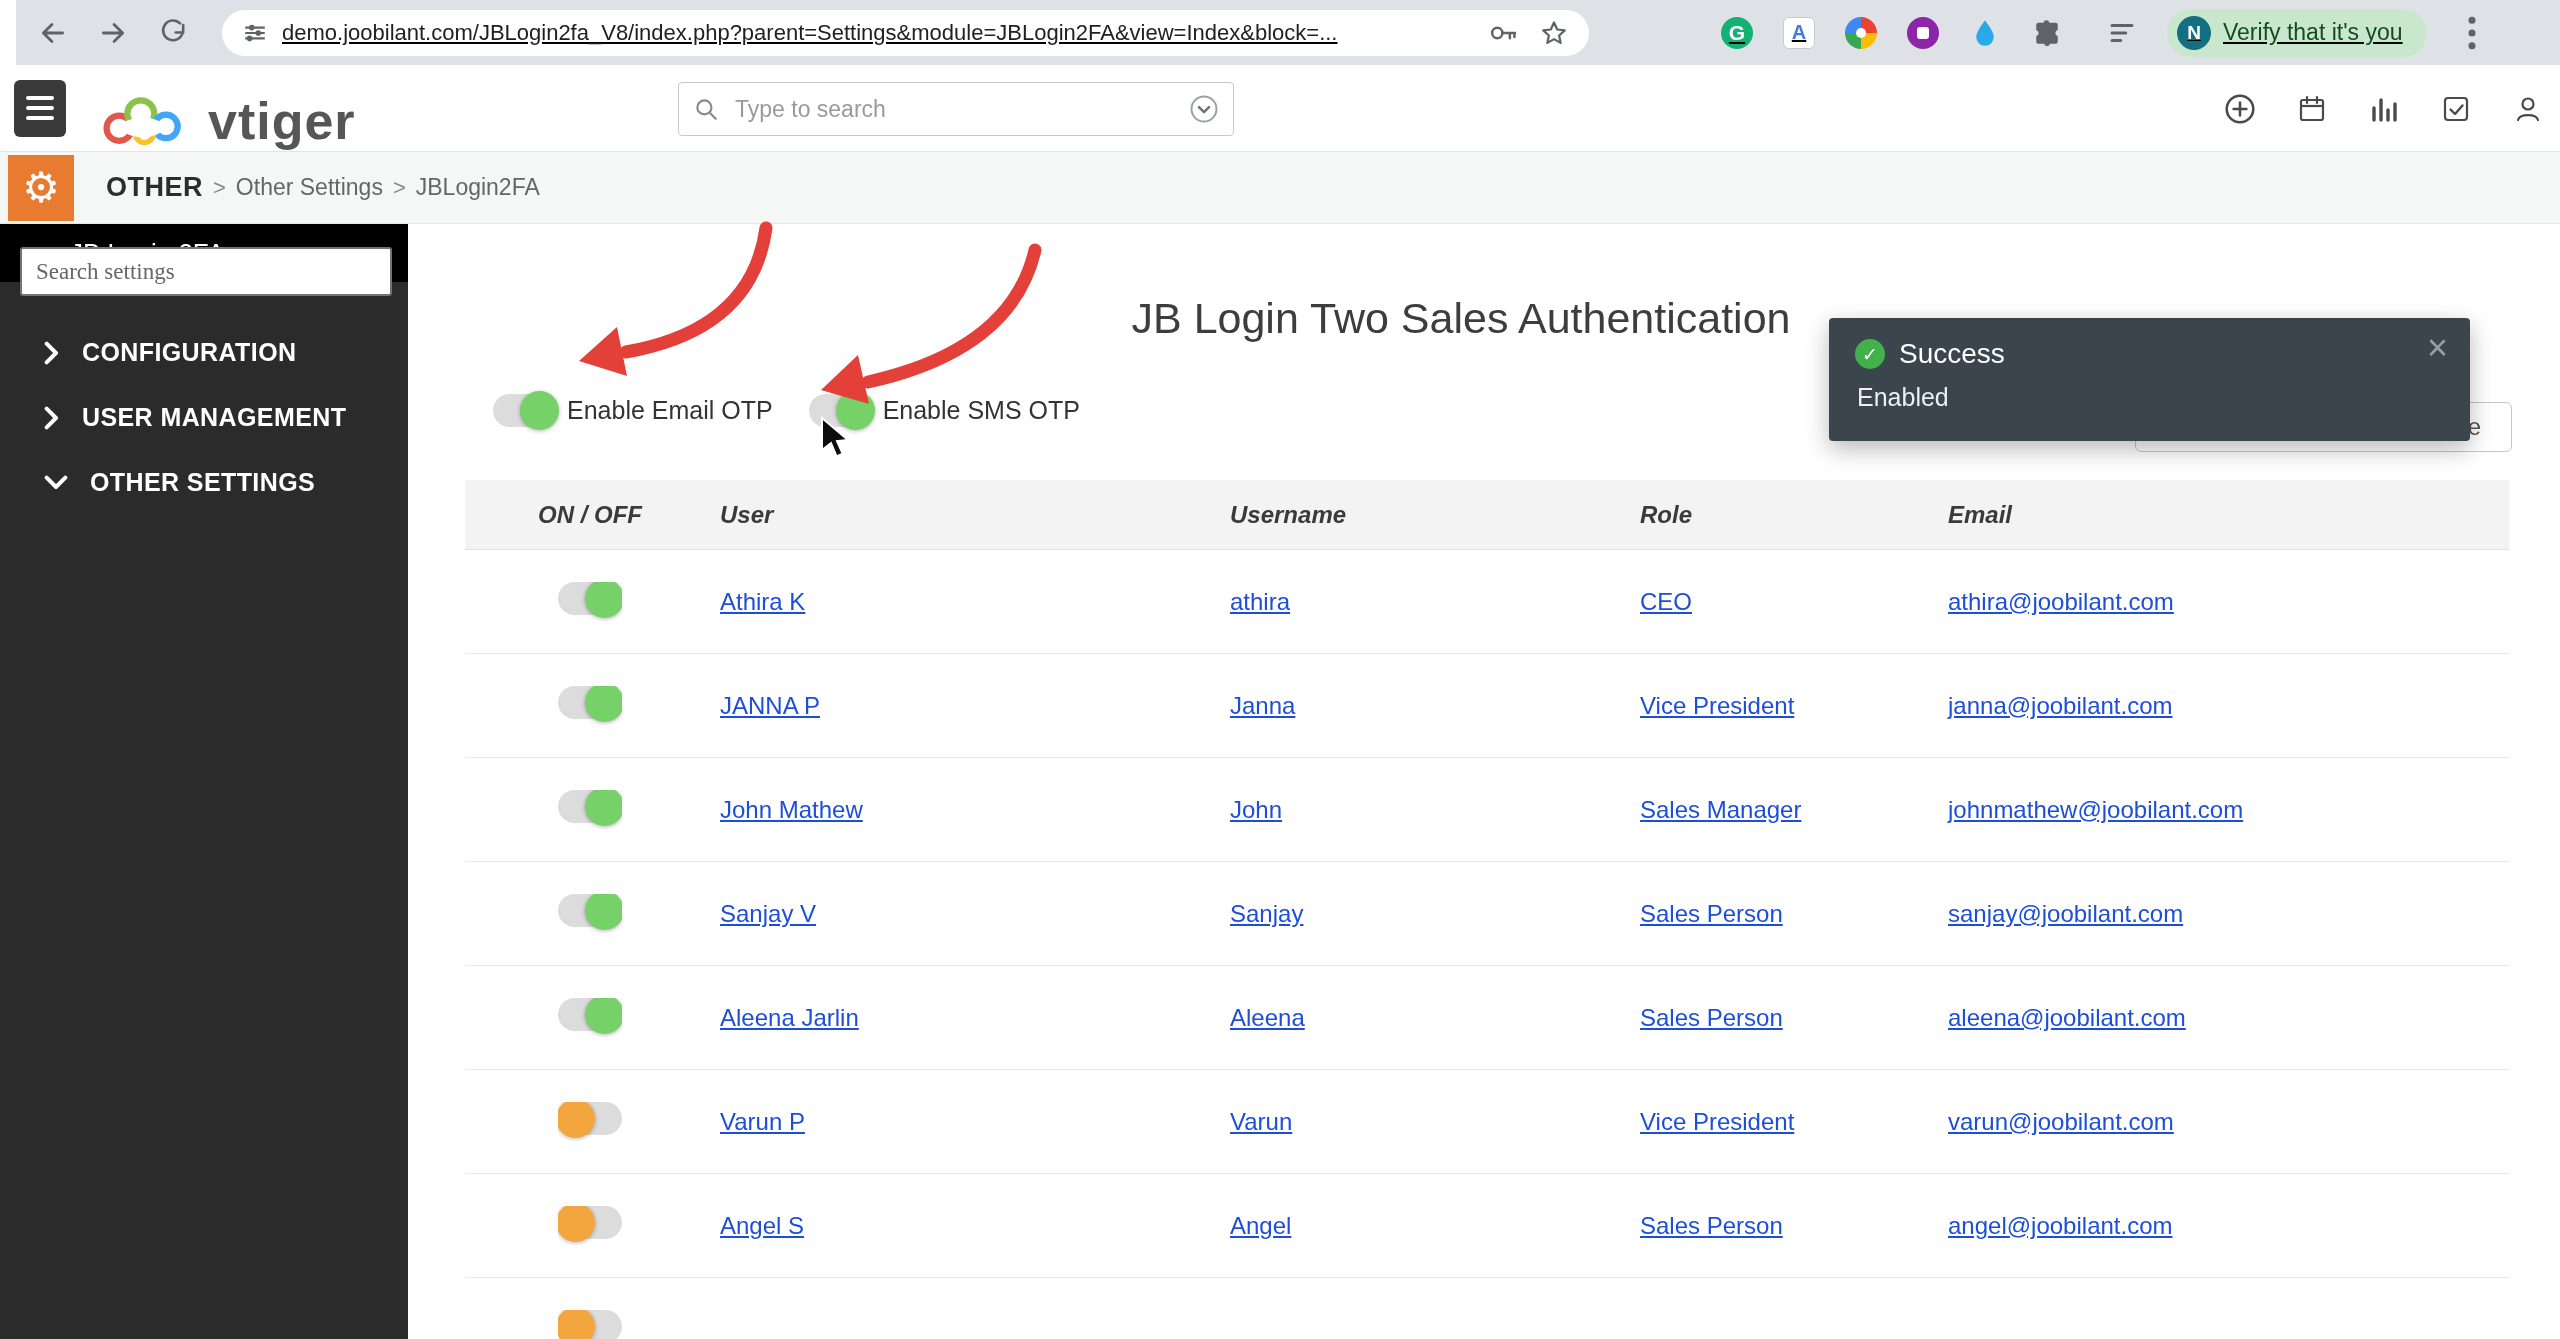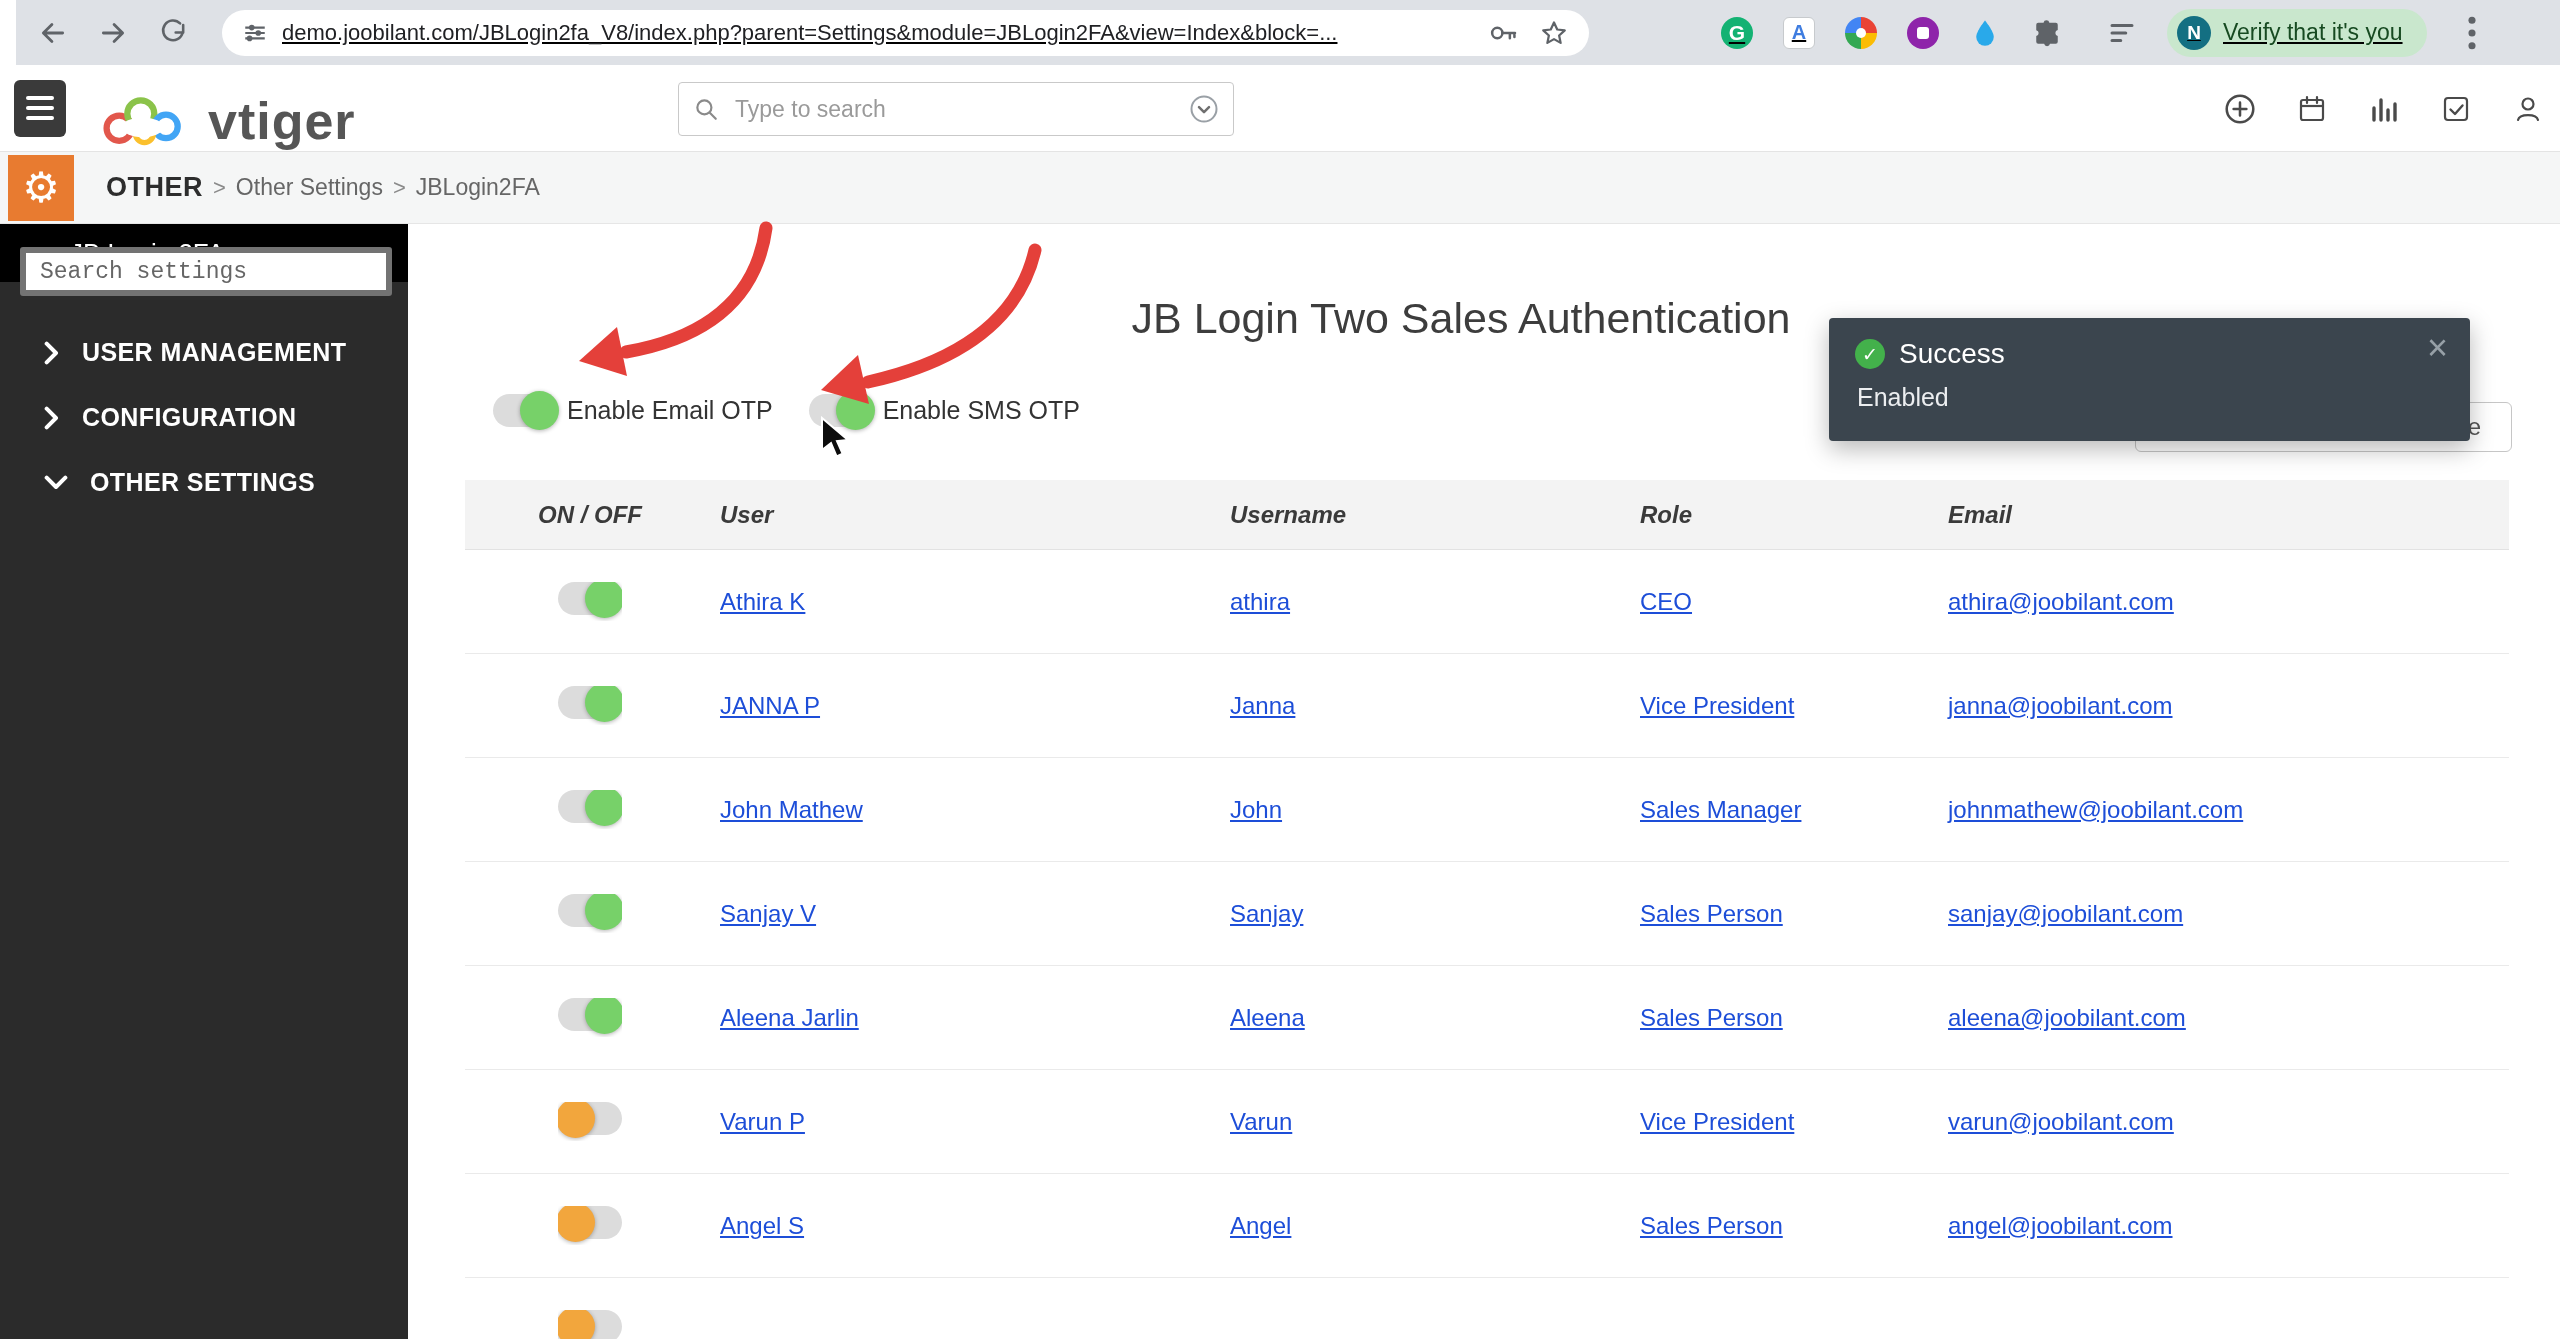--- a/index.html
+++ b/index.html
@@ -74,22 +74,22 @@
   .gear-glyph { color:#fff; font-size:42px; line-height:1; }
   .crumb-home { margin-left:106px; font-size:27px; font-weight:bold; color:#2d2d2d;
         letter-spacing:.5px; cursor:pointer; }
   .crumb-sep { margin:0 10px; font-size:22px; color:#8a8a8a; }
   .crumb-item { font-size:23px; color:#666; cursor:pointer; }
 
   
   .sidebar { position:absolute; top:224px; left:0; width:408px; height:1115px;
         background:#2b2b2b; z-index:10; }
   .settings-search { position:absolute; left:20px; top:23px; width:372px; height:49px;
-        background:#fff; border:6px solid #737373; border-radius:3px; font-size:23px;
-        color:#c2410c; padding:0 14px; outline:none; font-family:Liberation Mono, monospace; }
+        background:#fff; border:2px solid #737373; border-radius:3px; font-size:23px;
+        color:#c2410c; padding:0 14px; outline:none; font-family:Liberation Serif, serif; }
   .settings-search::placeholder { color:#666; }
   .side-nav { position:absolute; top:96px; left:0; width:408px; }
   .nav-item { height:65px; display:flex; align-items:center; padding-left:44px;
         gap:22px; color:#fff; font-size:25px; font-weight:bold; letter-spacing:.4px;
         cursor:pointer; }
   .nav-item .chev { flex:0 0 auto; }
   .active-item { height:58px; background:#000; color:#fff; font-size:26px;
         display:flex; align-items:center; padding-left:70px; cursor:pointer; }
 
   
@@ -304,28 +304,28 @@
 </div>
 
 <div class="sidebar">
   <input class="settings-search" type="text" placeholder="Search settings" style="">
   <div class="side-nav">
       <div class="nav-item collapsed">
     <svg class="chev chev-right" width="16" height="24" viewBox="0 0 12 18">
           <polyline points="2,2 9,9 2,16" fill="none" stroke="#fff" stroke-width="3" stroke-linecap="round" stroke-linejoin="round"></polyline>
         </svg>
 
-    <span class="nav-label">USER MANAGEMENT</span>
+    <span class="nav-label">CONFIGURATION</span>
   </div>
       <div class="nav-item collapsed">
     <svg class="chev chev-right" width="16" height="24" viewBox="0 0 12 18">
           <polyline points="2,2 9,9 2,16" fill="none" stroke="#fff" stroke-width="3" stroke-linecap="round" stroke-linejoin="round"></polyline>
         </svg>
 
-    <span class="nav-label">CONFIGURATION</span>
+    <span class="nav-label">USER MANAGEMENT</span>
   </div>
       <div class="nav-item expanded">
 
     <svg class="chev chev-down" width="24" height="16" viewBox="0 0 18 12">
           <polyline points="2,2 9,9 16,2" fill="none" stroke="#fff" stroke-width="3" stroke-linecap="round" stroke-linejoin="round"></polyline>
         </svg>
     <span class="nav-label">OTHER SETTINGS</span>
   </div>
     </div>
   <div class="active-item">

